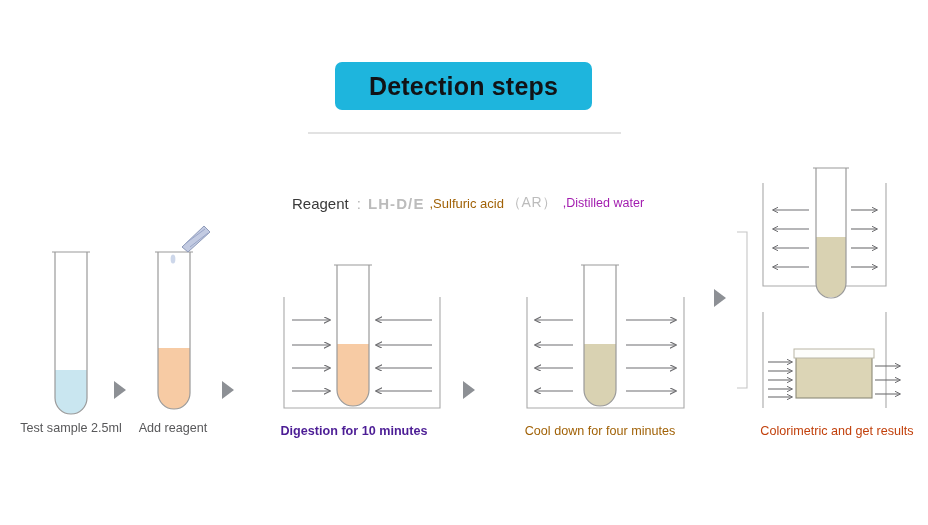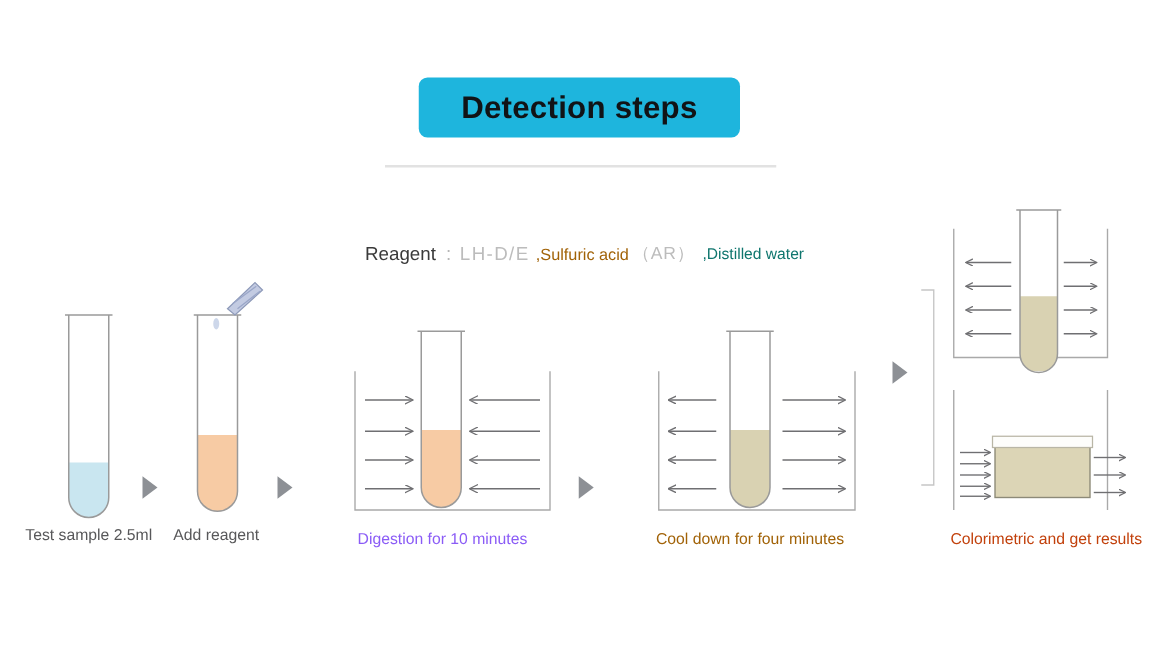--- a/index.html
+++ b/index.html
@@ -28,24 +28,24 @@
     width: 313px; height: 2px; background: #e2e2e2;
   }
 
   
   .reagent-line {
     position: absolute; left: 292px; top: 146px;
     display: flex; align-items: center; white-space: nowrap; margin-top: 48px;
   }
   .rg-label  { font-size: 15px; color: #3a3a3a; }
   .rg-colon  { font-size: 15px; color: #b6b6b6; margin: 0 7px 0 8px; }
-  .rg-code   { font-size: 15px; color: #bcbcbc; letter-spacing: 1.1px; }
+  .rg-code   { font-size: 15px; color: #bcbcbc; letter-spacing: 1.1px; font-weight: bold; }
   .rg-mid    { font-size: 13px; color: #a16207; margin-left: 5px; }
   .rg-ar     { font-size: 14px; color: #bcbcbc; letter-spacing: .6px; margin-left: 3px; }
-  .rg-end    { font-size: 12.5px; color: #0f766e; margin-left: 6px; }
+  .rg-end    { font-size: 12.5px; color: #a21caf; margin-left: 6px; }
 
   
   .caption {
     position: absolute; font-size: 12.6px; color: #58585a;
     white-space: nowrap; text-align: center;
   }
 
   
   .layer { position: absolute; left: 0; top: 0; width: 928px; height: 525px; }
   .layer svg { display: block; overflow: visible; }
@@ -228,17 +228,17 @@
   </svg>
   </div>
 
   <div class="tri" style="left: 114px; top: 381px; border-left-color: rgb(141, 144, 149);"></div>
   <div class="tri" style="left: 222px; top: 381px; border-left-color: rgb(141, 144, 149);"></div>
   <div class="tri" style="left: 463px; top: 381px; border-left-color: rgb(141, 144, 149);"></div>
   <div class="tri" style="left: 714px; top: 289px; border-left-color: rgb(141, 144, 149);"></div>
 
   <div class="caption" style="left: 0px; top: 421px; width: 142px; color: rgb(88, 88, 90);">Test sample 2.5ml</div>
   <div class="caption" style="left: 105px; top: 421px; width: 136px; color: rgb(88, 88, 90);">Add reagent</div>
-  <div class="caption" style="left: 278px; top: 424px; width: 152px; color: #8b5cf6;">Digestion for 10 minutes</div>
+  <div class="caption" style="left: 278px; top: 424px; width: 152px; color: #4c1d95; font-weight: bold;">Digestion for 10 minutes</div>
   <div class="caption" style="left: 519px; top: 424px; width: 162px; color: #a16207;">Cool down for four minutes</div>
   <div class="caption" style="left: 750px; top: 424px; width: 174px; color: #c2410c;">Colorimetric and get results</div>
 
 </div>
 
 </body></html>

